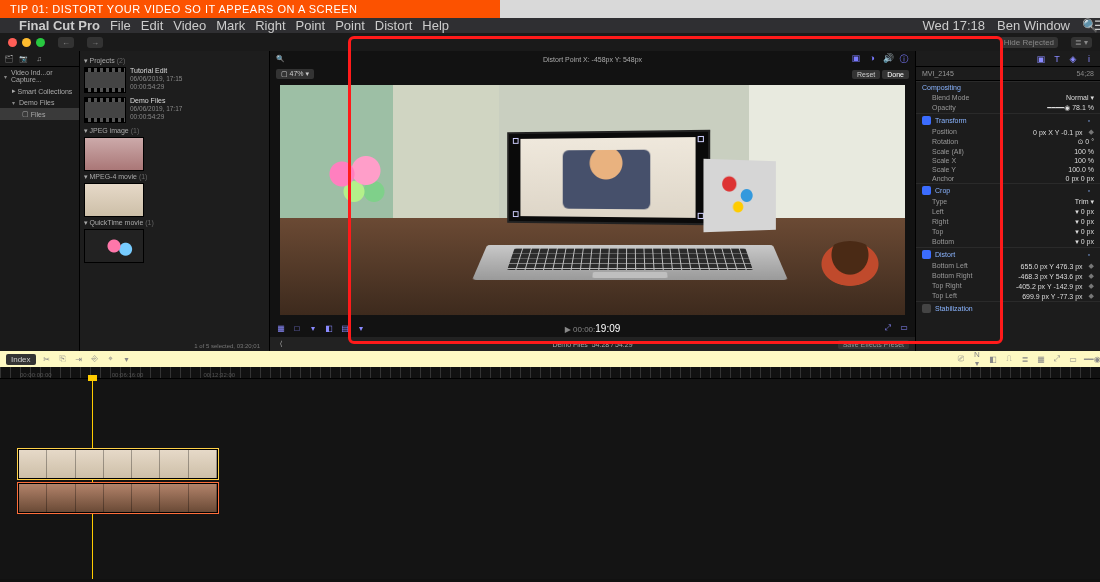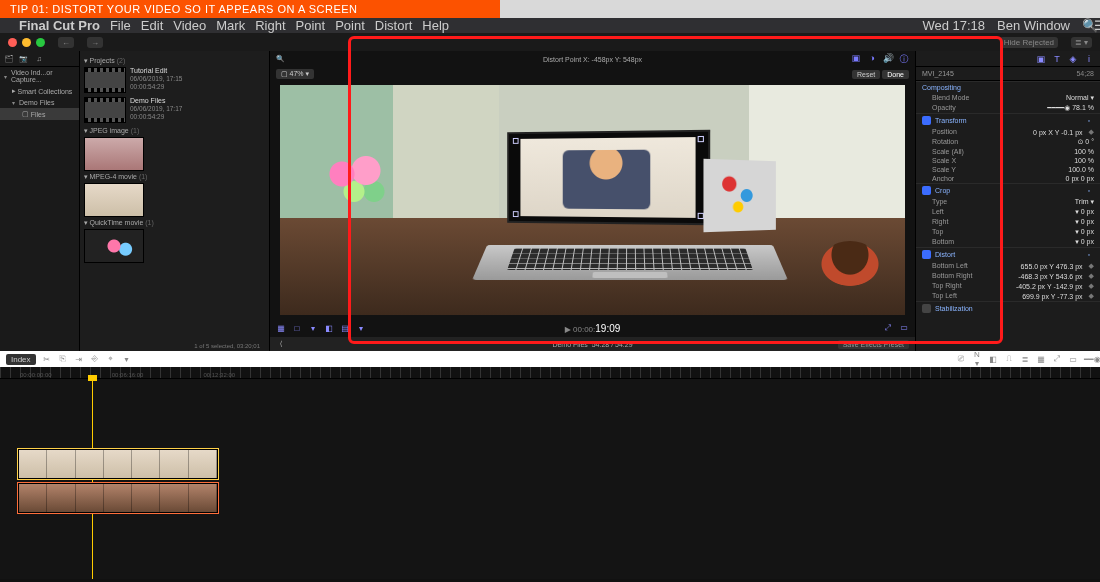--- a/index.html
+++ b/index.html
@@ -105,21 +105,21 @@
   .insp-section.off .chk{background:#444;}
   .insp-row{ display:flex; justify-content:space-between; padding:1px 6px 1px 16px; color:#999;}
   .insp-row .val{ color:#ddd; display:flex; gap:4px; align-items:center;}
   .kf{color:#777; margin-left:2px;}
 
   
   .red-box { position:absolute; border:3px solid #ff1a1a; border-radius:6px; pointer-events:none;
              left:348px; top:36px; width:655px; height:308px; z-index:50;}
 
   
-  .tl-toolbar { height:16px; background:#ffffff; display:flex; align-items:center; justify-content:space-between; padding:0 6px; font-size:8px; color:#888;}
+  .tl-toolbar { height:16px; background:#fef9c3; display:flex; align-items:center; justify-content:space-between; padding:0 6px; font-size:8px; color:#888;}
   .tl-toolbar .grp{display:flex;gap:6px;align-items:center;}
   .tl-ruler { height:12px; background:#111; border-bottom:1px solid #000;
       background-image: repeating-linear-gradient(90deg,#333 0 1px, transparent 1px 10px);
       display:flex; gap:60px; font-size:6px; color:#555; padding-left:20px; align-items:flex-end;}
   .timeline { height:200px; background:#141414; position:relative; }
   .playhead{position:absolute;left:92px;top:0;bottom:0;width:1px;background:#ffcc00;}
   .playhead::before{content:"";position:absolute;top:-4px;left:-4px;width:9px;height:6px;background:#ffcc00;}
 
   .track { position:absolute; left:18px; height:30px; display:flex; }
   .clip { height:30px; border:1px solid #000; background:#333; }

